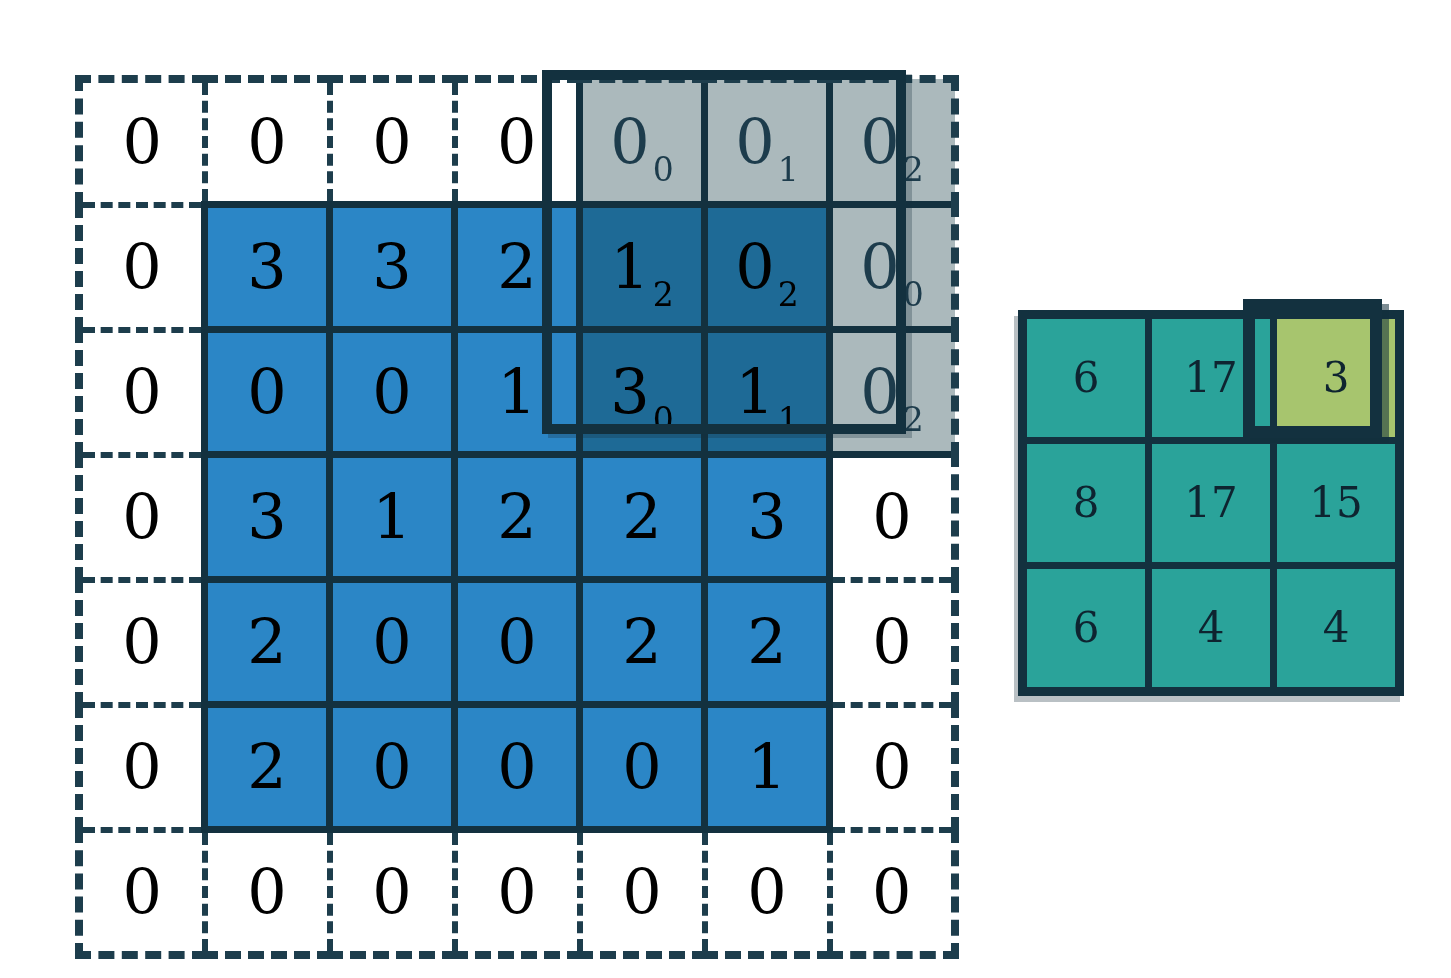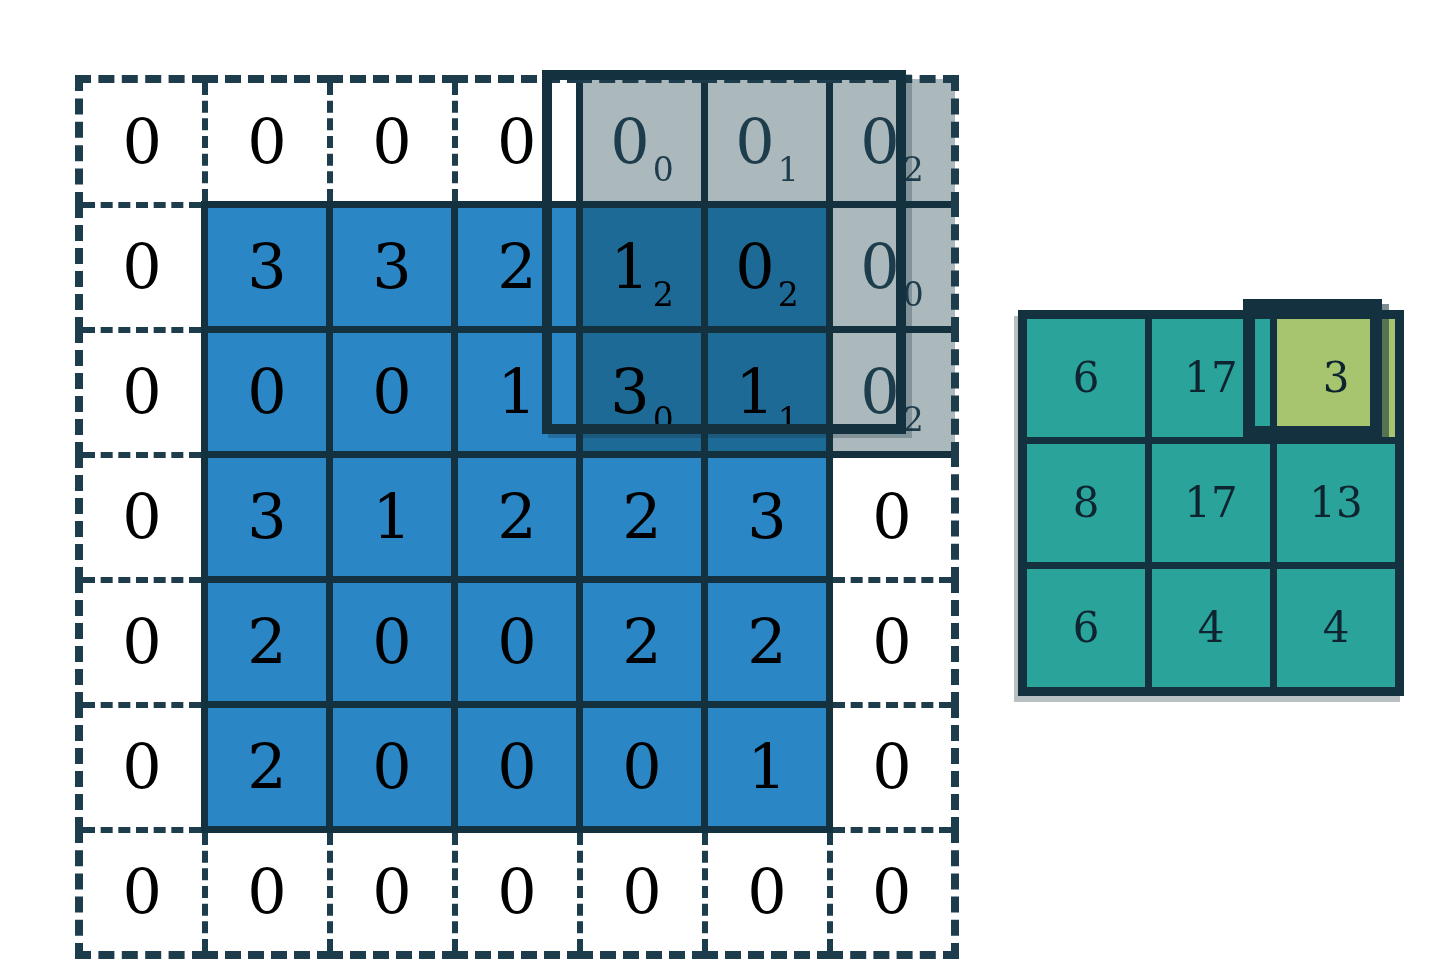--- a/index.html
+++ b/index.html
@@ -350,21 +350,21 @@
               <span class="v">8</span>
             </span>
           </td>
           <td>
             <span class="cw">
               <span class="v">17</span>
             </span>
           </td>
           <td>
             <span class="cw">
-              <span class="v">13</span>
+              <span class="v">15</span>
             </span>
           </td>
         </tr>
         <tr>
           <td>
             <span class="cw">
               <span class="v">6</span>
             </span>
           </td>
           <td>

